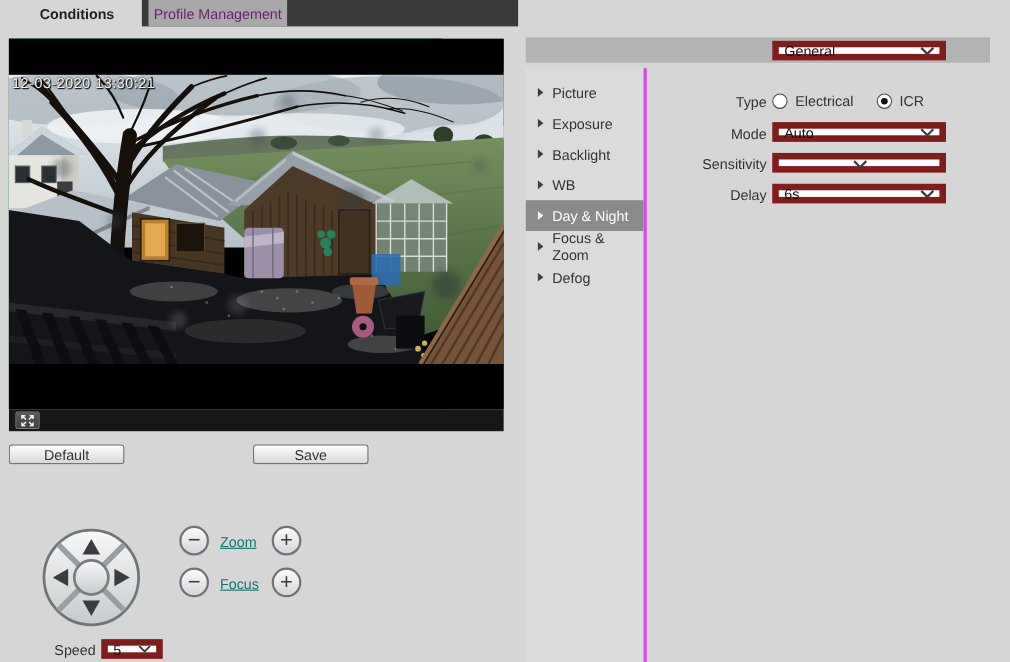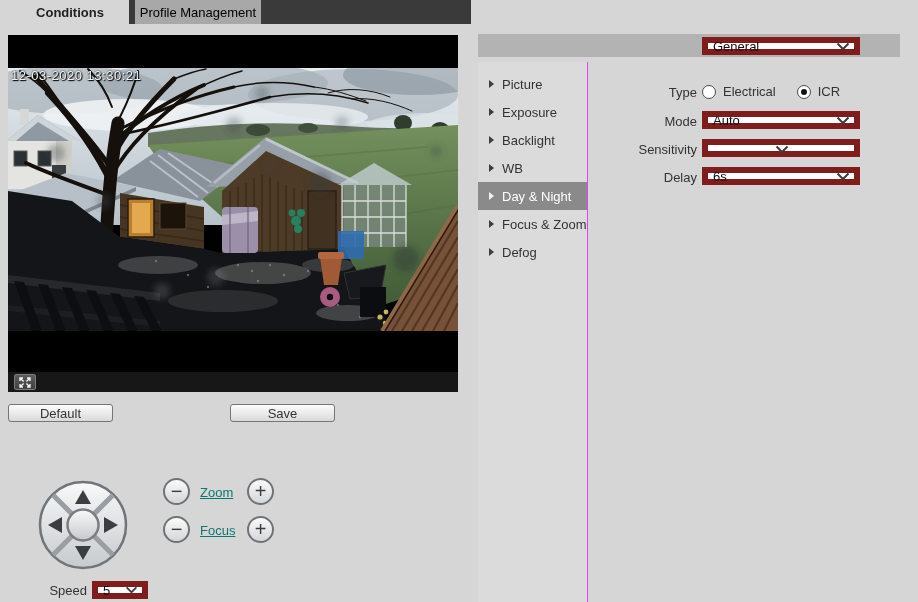--- a/index.html
+++ b/index.html
@@ -6,21 +6,21 @@
   body{width:918px;height:602px;overflow:hidden;background:#d6d6d6;
        font-family:"Liberation Sans",sans-serif;-webkit-font-smoothing:antialiased;}
   .app{position:relative;width:918px;height:602px;background:#d6d6d6;}
 
   
   .tabbar{position:absolute;left:11px;top:0;width:870px;height:24px;}
   .tab-active{position:absolute;left:0;top:0;width:118px;height:24px;display:flex;align-items:center;
       justify-content:center;font-size:13px;font-weight:bold;color:#1f1f1f;background:#d6d6d6;cursor:default;}
   .dark-band{position:absolute;left:118px;top:0;width:342px;height:24px;background:#3a3a3a;}
   .tab-inactive{position:absolute;left:6px;top:0;width:126px;height:24px;display:flex;align-items:center;
-      justify-content:center;font-size:13px;color:#000000;background:#a8a8a8;cursor:default;}
+      justify-content:center;font-size:13px;color:#701a75;background:#a8a8a8;cursor:default;}
 
   
   .video{position:absolute;left:8px;top:35px;width:394px;height:337px;background:#15803d;}
   .video svg{display:block;}
   .timestamp{position:absolute;left:3px;top:33px;font-size:13px;color:#f2f2f2;letter-spacing:.5px;
       text-shadow:0 0 2px #000,1px 1px 1px #000;white-space:nowrap;}
   .video-toolbar{position:absolute;left:8px;top:372px;width:450px;height:20px;background:#171717;}
   .fs-btn{position:absolute;left:6px;top:2px;width:22px;height:16px;background:linear-gradient(#5c5c5c,#3f3f3f);
       border:1px solid #7d7d7d;border-radius:2px;display:flex;align-items:center;justify-content:center;cursor:pointer;box-sizing:border-box;}
 
@@ -34,21 +34,21 @@
   .profile-bar{position:absolute;left:478px;top:34px;width:422px;height:23px;background:#b3b3b3;}
   .profile-bar .select{left:224px;top:3px;width:158px;}
 
   
   .select{position:absolute;height:18px;background:#fff;border:6px solid #7f1d1d;box-sizing:border-box;
       display:flex;align-items:center;padding-left:5px;font-size:13px;color:#111;cursor:pointer;}
   .select .val{flex:1;white-space:nowrap;overflow:hidden;}
   .select .chev{display:flex;margin-right:4px;}
 
   
-  .sidebar{position:absolute;left:478px;top:62px;width:110px;height:540px;background:#dbdbdb;border-right:1px solid #d946ef;box-sizing:border-box;}
+  .sidebar{position:absolute;left:478px;top:62px;width:110px;height:540px;background:#dbdbdb;border-right:3px solid #d946ef;box-sizing:border-box;}
   .side-item{position:relative;height:28px;display:flex;align-items:center;padding-left:24px;font-size:13px;color:#333;cursor:pointer;box-sizing:border-box;}
   .side-item .arr{position:absolute;left:11px;top:50%;margin-top:-4px;width:0;height:0;
       border-left:5px solid #3f3f3f;border-top:4px solid transparent;border-bottom:4px solid transparent;}
   .side-item.selected{background:#8a8a8a;color:#fff;}
   .side-item.selected .arr{border-left-color:#f2f2f2;}
 
   
   .frm-label{position:absolute;width:140px;text-align:right;font-size:13px;color:#333;}
   .radio-row{position:absolute;left:702px;top:84px;display:flex;align-items:center;gap:7px;font-size:13px;color:#333;}
   .radio{width:14px;height:14px;border-radius:50%;border:1px solid #4a4a4a;background:#fff;position:relative;

